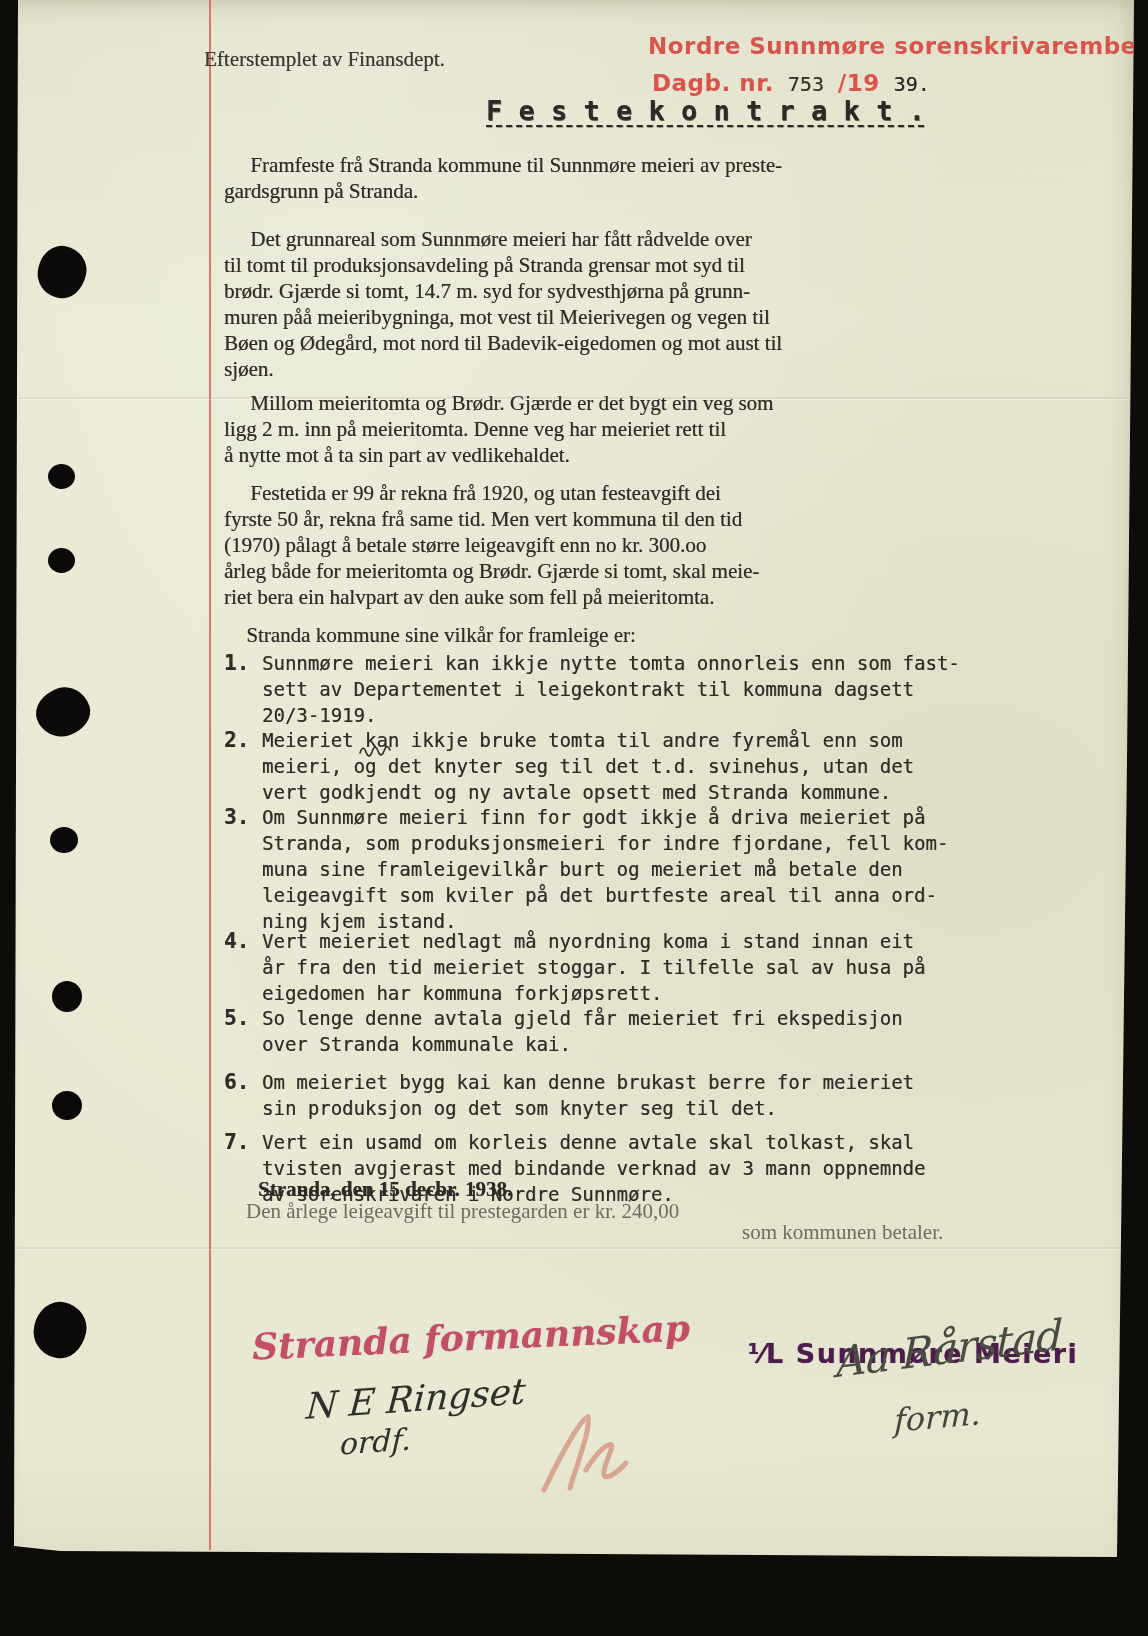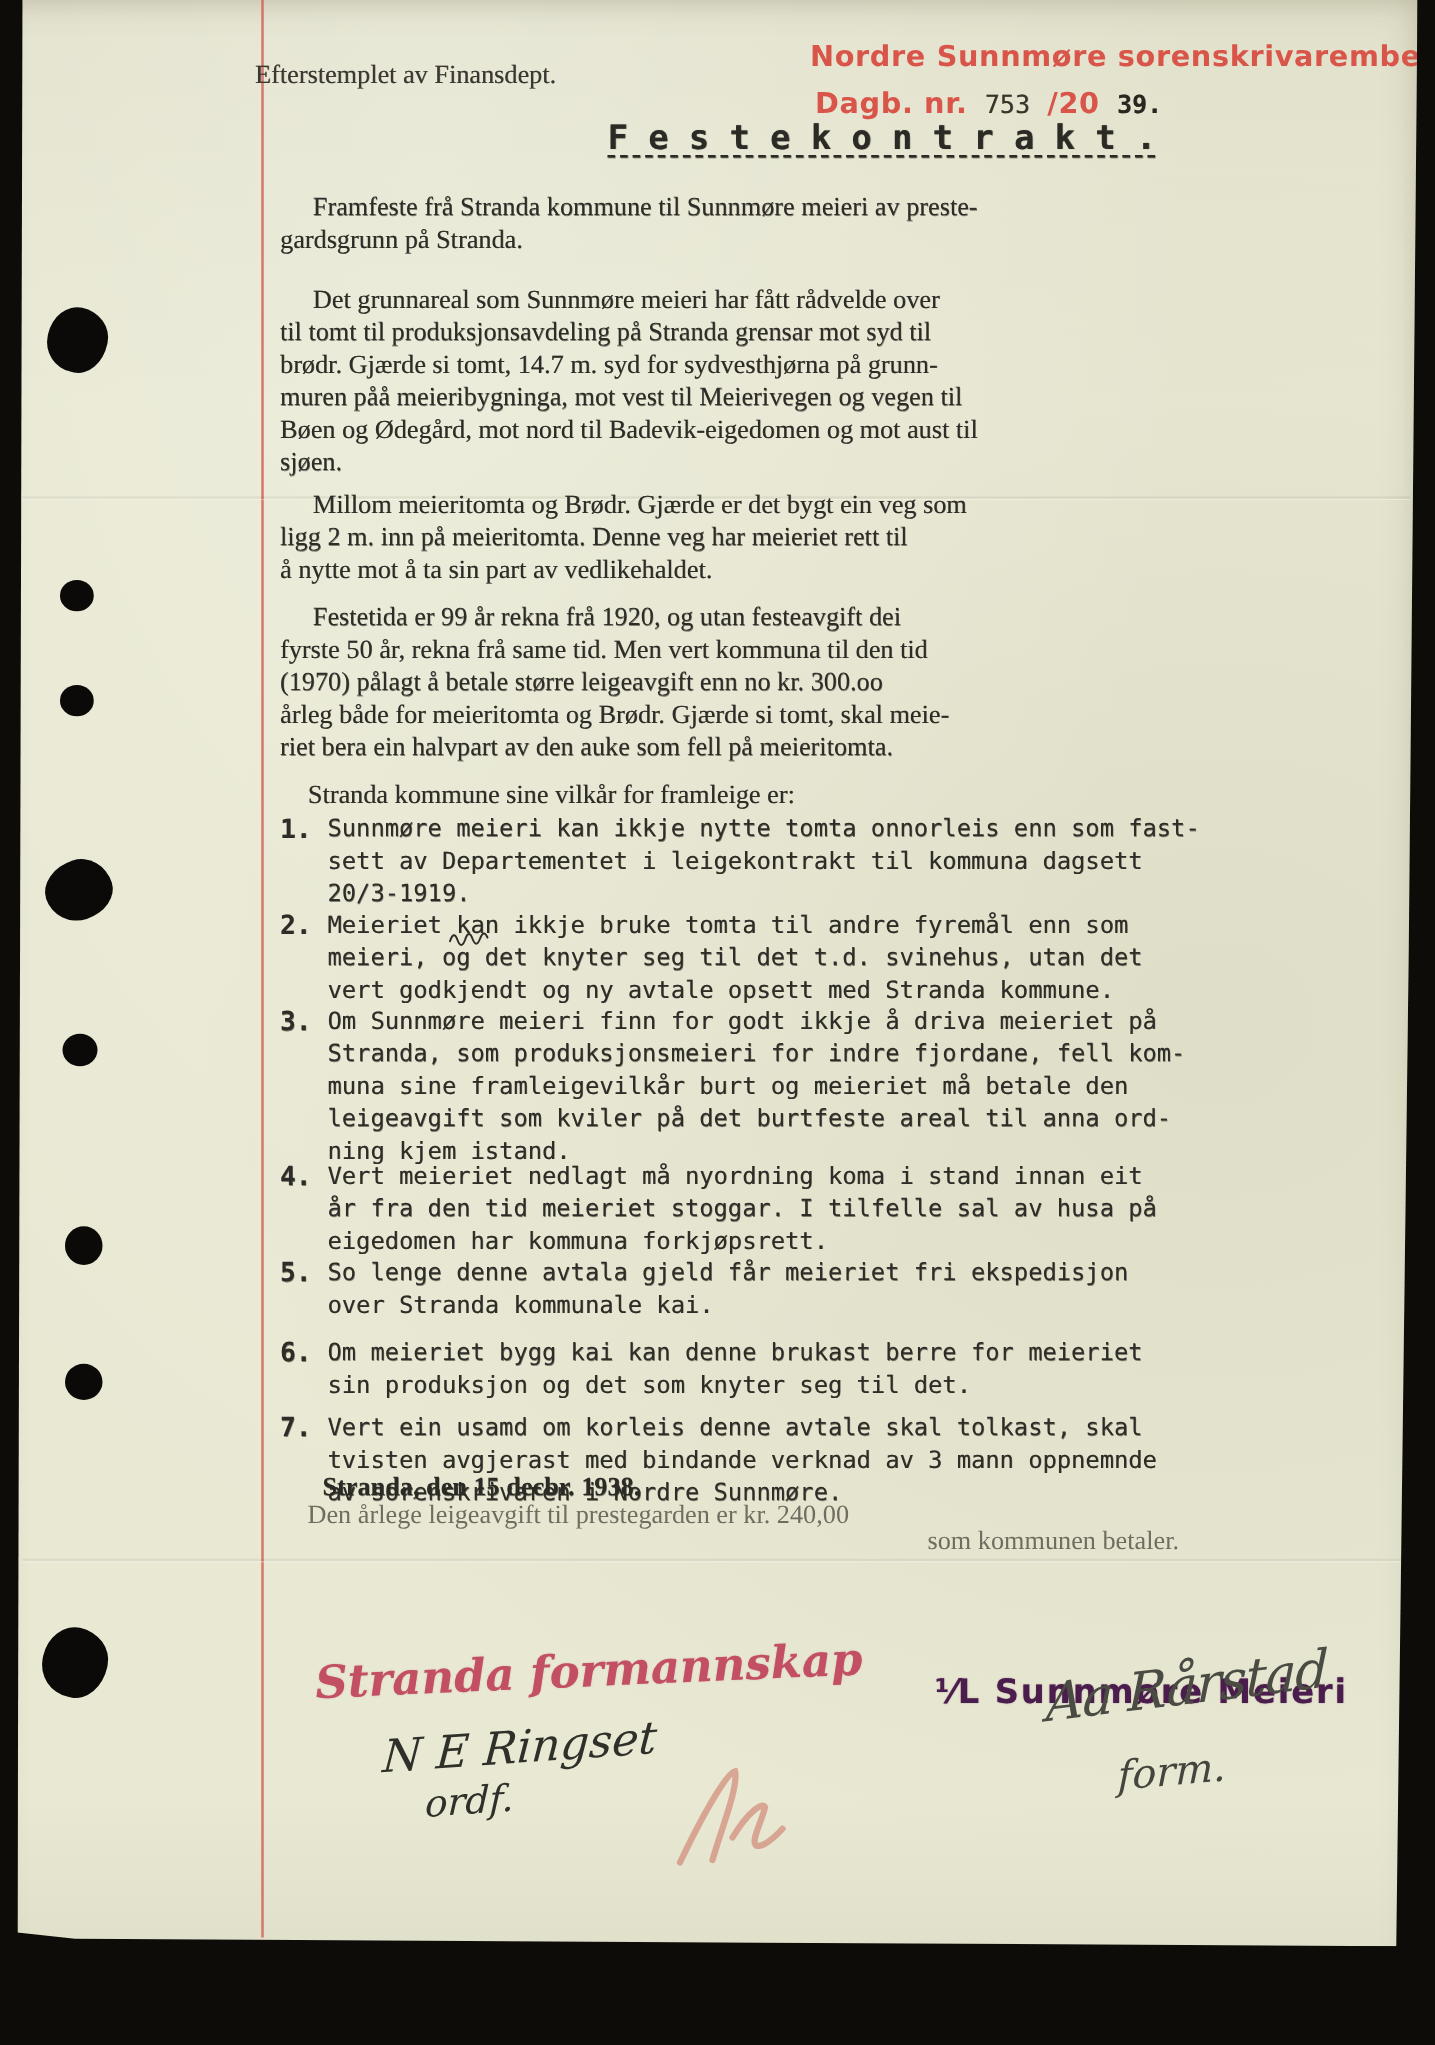--- a/index.html
+++ b/index.html
@@ -60,21 +60,21 @@
     position:absolute;left:648px;top:33px;font-size:23px;white-space:nowrap;
   }
   .dagb-row{
     position:absolute;left:652px;top:70px;font-size:23px;white-space:nowrap;
   }
   .dagb-row .typed-num{
     font-family:"DejaVu Sans Mono", monospace;
     font-size:20px;color:#3a332a;font-weight:normal;letter-spacing:0;
     text-shadow:0.4px 0.4px 0.5px rgba(45,40,32,0.55);
   }
-  .dagb-row .typed-num.bold{font-weight:bold;color:#2b2520;}
+  .dagb-row .typed-num.bold{font-weight:normal;color:#2b2520;}
   .cond{position:absolute;left:224px;display:flex;}
   .cond-num{
     display:inline-block;width:38px;flex:0 0 38px;
     font-family:"DejaVu Sans Mono", monospace;
     font-size:21px;line-height:26px;color:#2e2c27;font-weight:bold;
     text-shadow:0.4px 0.4px 0.5px rgba(45,40,32,0.55);
   }
   .cond-text{
     font-family:"DejaVu Sans Mono", monospace;
     font-size:19px;line-height:26px;color:#2e2c27;
@@ -123,21 +123,21 @@
   <div class="hole" style="left:52px;top:1091px;width:30px;height:29px"></div>
   <div class="hole rough1" style="left:34px;top:1302px;width:52px;height:56px"></div>
 
   <div class="typed" style="left:204px;top:46px;color:#3a3831">Efterstemplet av Finansdept.</div>
 
   <div class="court-stamp stamp-red">Nordre Sunnmøre sorenskrivarembete</div>
 
   <div class="dagb-row">
     <span class="stamp-red">Dagb. nr.</span>
     <span class="typed-num">753</span>
-    <span class="stamp-red">/20</span>
+    <span class="stamp-red">/19</span>
     <span class="typed-num bold">39.</span>
   </div>
 
   <h1 class="title">F e s t e k o n t r a k t .</h1>
 
   <div class="typed" style="left:224px;top:152px">     Framfeste frå Stranda kommune til Sunnmøre meieri av preste-
 gardsgrunn på Stranda.</div>
   <div class="typed" style="left:224px;top:226px">     Det grunnareal som Sunnmøre meieri har fått rådvelde over
 til tomt til produksjonsavdeling på Stranda grensar mot syd til
 brødr. Gjærde si tomt, 14.7 m. syd for sydvesthjørna på grunn-

